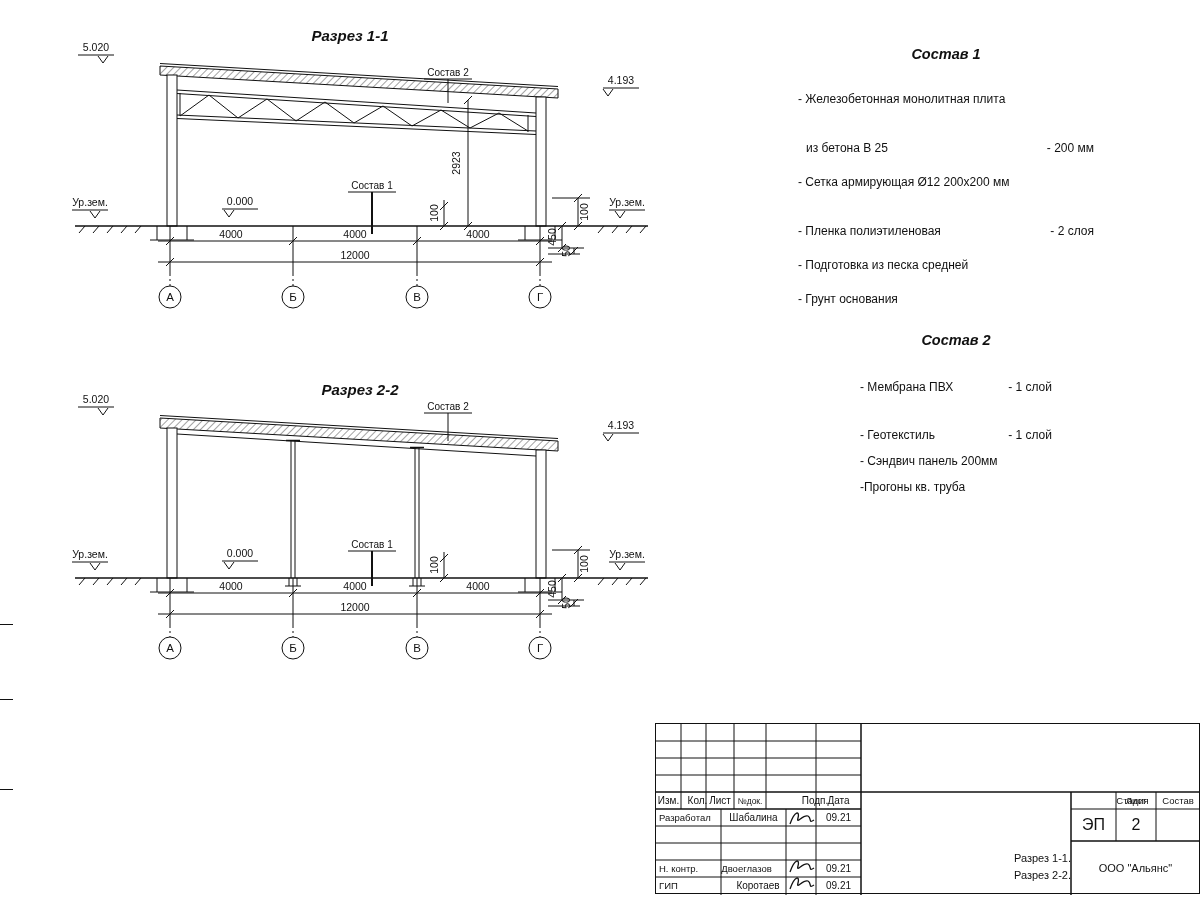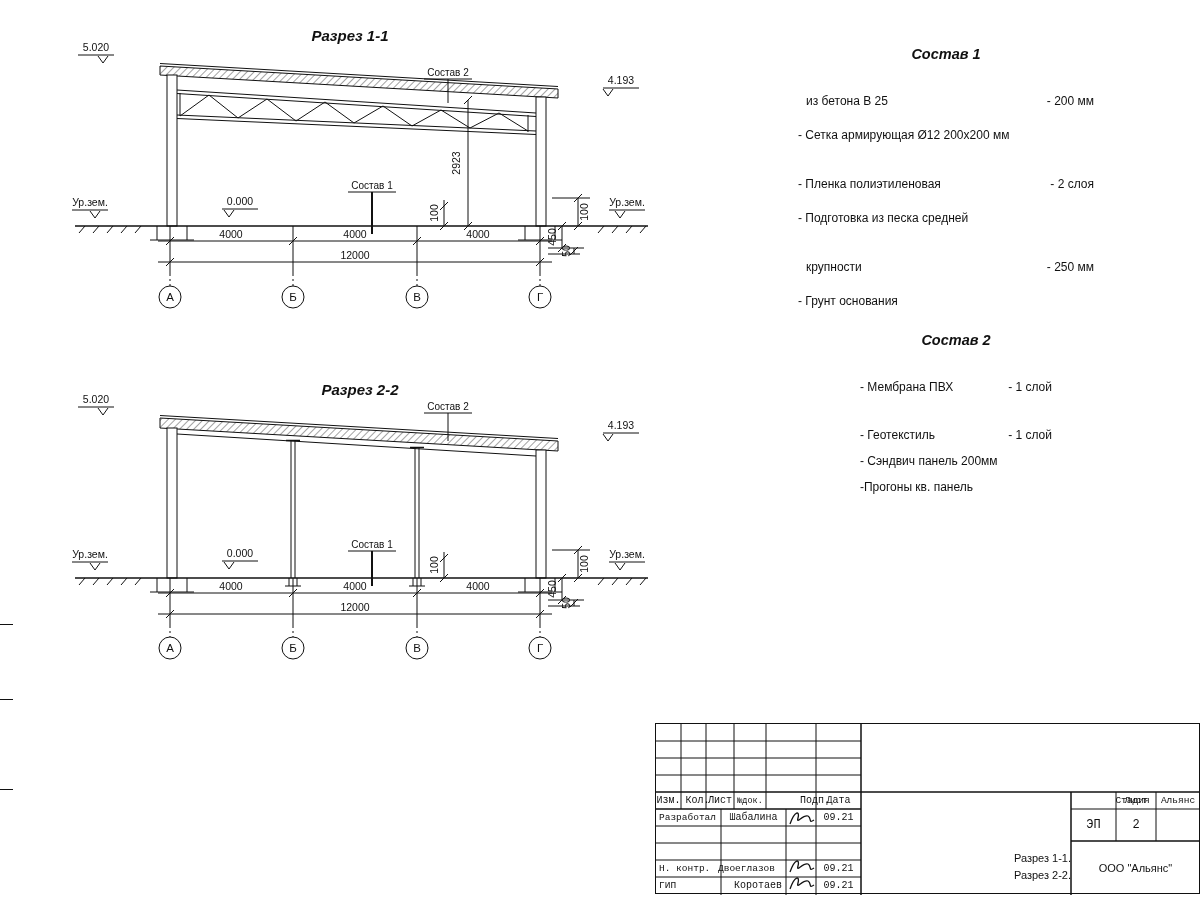--- a/index.html
+++ b/index.html
@@ -22,30 +22,30 @@
   .s-item { line-height:19px; margin-bottom:15px; }
   .s2 .sostav-title { margin-bottom:30px; }
   .s2 .s-item { line-height:18px; margin-bottom:8px; }
   .s-flex { display:flex; justify-content:space-between;margin-top:30px; }
   .s-indent { padding-left:8px; }
 
   .tb { position:absolute; left:655px; top:723px; width:545px; height:171px;
         border:1.6px solid #111; background:#fff; }
   .tb .cell { position:absolute; height:17px; font-size:10px; display:flex;
               align-items:center; justify-content:center; text-align:right;
-              white-space:nowrap; overflow:visible;font-family:Liberation Mono, monospace; }
+              white-space:nowrap; overflow:visible; }
   .tb .cell-left { justify-content:flex-start; padding-left:3px; }
   .tb .doc-title { position:absolute; left:205px; top:76px; width:210px; height:103px;
                    display:flex; flex-direction:column; align-items:flex-end;
                    justify-content:center; padding-top:30px; font-size:11px;
                    line-height:17px; }
   .tb .company { position:absolute; left:415px; top:117px; width:129px; height:53px;
                  display:flex; align-items:center; justify-content:center;
                  font-size:11px; }
-  .tb .big-val { height:32px; font-size:12px; }
+  .tb .big-val { height:32px; font-size:16px; }
 </style>
 </head>
 <body>
 
 <div style="position:absolute;inset:0;">
 
   <svg width="660" height="680" viewBox="0 0 660 680" style="left:0;top:0;">
     <defs>
       <pattern id="hatch" width="5" height="5" patternUnits="userSpaceOnUse" patternTransform="rotate(45)">
         <line x1="0" y1="0" x2="0" y2="5" stroke="#333" stroke-width="0.9"></line>
@@ -350,59 +350,56 @@
     </g>
   </svg>
 
   <div class="frame-tick" style="top:624px;"></div>
   <div class="frame-tick" style="top:699px;"></div>
   <div class="frame-tick" style="top:789px;"></div>
 
   <div class="sostav s1" style="left:798px;top:46px;width:296px;">
     <div class="sostav-title">Состав 1</div>
     <div class="s-item">
+      <div>- Железобетонная  монолитная плита</div>
       <div class="s-flex">
         <span class="s-indent">из бетона В 25</span>
         <span>- 200 мм</span>
       </div>
     </div>
     <div class="s-item">
       <div>- Сетка армирующая Ø12 200x200 мм</div>
     </div>
     <div class="s-item s-flex">
       <span>- Пленка полиэтиленовая</span>
       <span>- 2 слоя</span>
     </div>
     <div class="s-item">
       <div>- Подготовка из песка средней</div>
-      <div class="s-flex">
-        <span class="s-indent">крупности</span>
-        <span>- 250 мм</span>
-      </div>
     </div>
     <div class="s-item">
       <div>- Грунт основания</div>
     </div>
   </div>
 
   <div class="sostav s2" style="left:860px;top:332px;width:192px;">
     <div class="sostav-title">Состав 2</div>
     <div class="s-item s-flex">
       <span>- Мембрана ПВХ</span>
       <span>- 1 слой</span>
     </div>
     <div class="s-item s-flex">
       <span>- Геотекстиль</span>
       <span>- 1 слой</span>
     </div>
     <div class="s-item">
       <div>- Сэндвич панель 200мм</div>
     </div>
     <div class="s-item">
-      <div>-Прогоны кв. панель</div>
+      <div>-Прогоны кв. труба</div>
     </div>
   </div>
 
   <div class="tb">
     <svg width="545" height="171" viewBox="0 0 545 171" style="left:0;top:0;">
       <g stroke="#111" stroke-width="1" fill="none">
         <line x1="25" y1="0" x2="25" y2="85"></line>
         <line x1="50" y1="0" x2="50" y2="85"></line>
         <line x1="78" y1="0" x2="78" y2="85"></line>
         <line x1="110" y1="0" x2="110" y2="85"></line>
@@ -451,20 +448,20 @@
     <div class="cell" style="left:65px;top:153px;width:65px;padding-left:9px;">Коротаев</div>
     <div class="cell" style="left:160px;top:153px;width:45px;">09.21</div>
 
     <div class="doc-title">
       <div>Разрез 1-1.</div>
       <div>Разрез 2-2.</div>
     </div>
 
     <div class="cell" style="left:415px;top:68px;width:45px;font-size:9.5px;margin-left:39px;">Стадия</div>
     <div class="cell" style="left:460px;top:68px;width:40px;font-size:9.5px;">Лист</div>
-    <div class="cell" style="left:500px;top:68px;width:44px;font-size:9.5px;">Альянс</div>
+    <div class="cell" style="left:500px;top:68px;width:44px;font-size:9.5px;">Состав</div>
     <div class="cell big-val" style="left:415px;top:85px;width:45px;">ЭП</div>
     <div class="cell big-val" style="left:460px;top:85px;width:40px;">2</div>
 
     <div class="company">ООО "Альянс"</div>
   </div>
 
 </div>
 
 </body></html>

